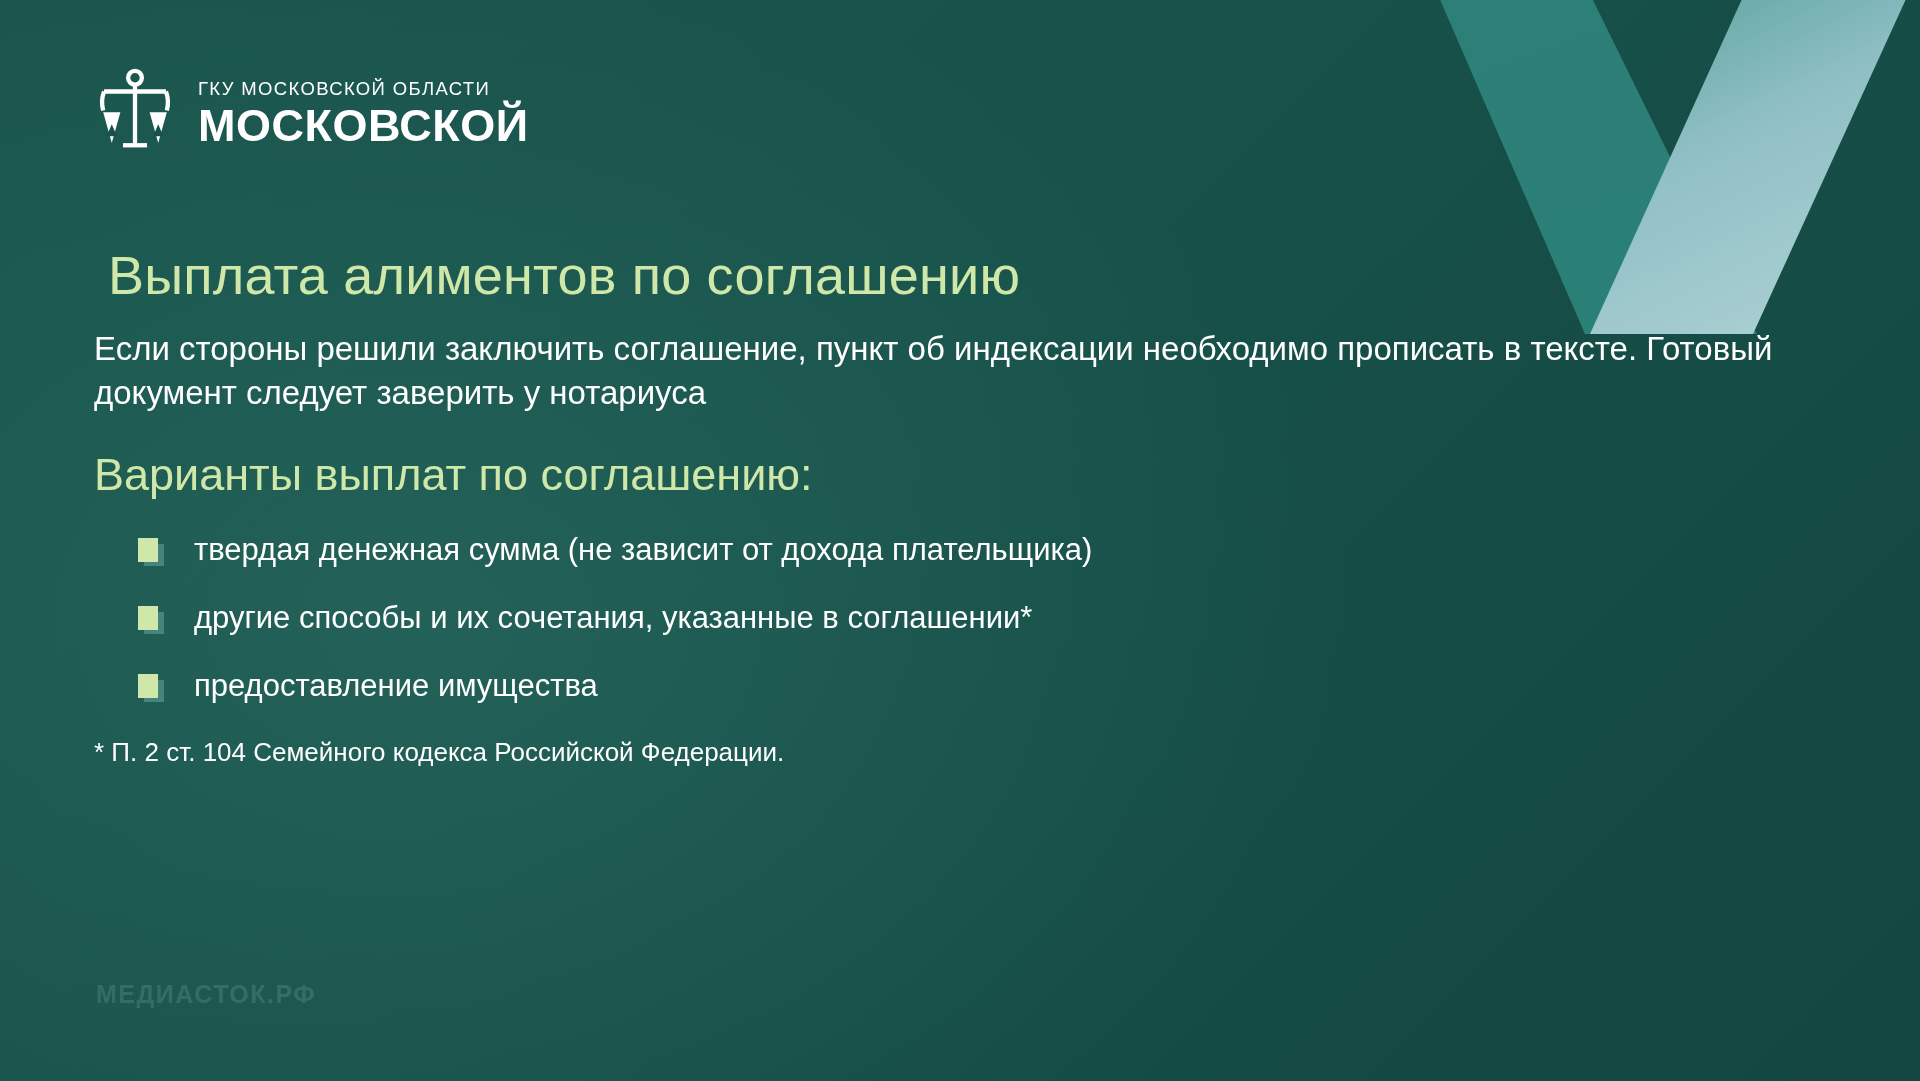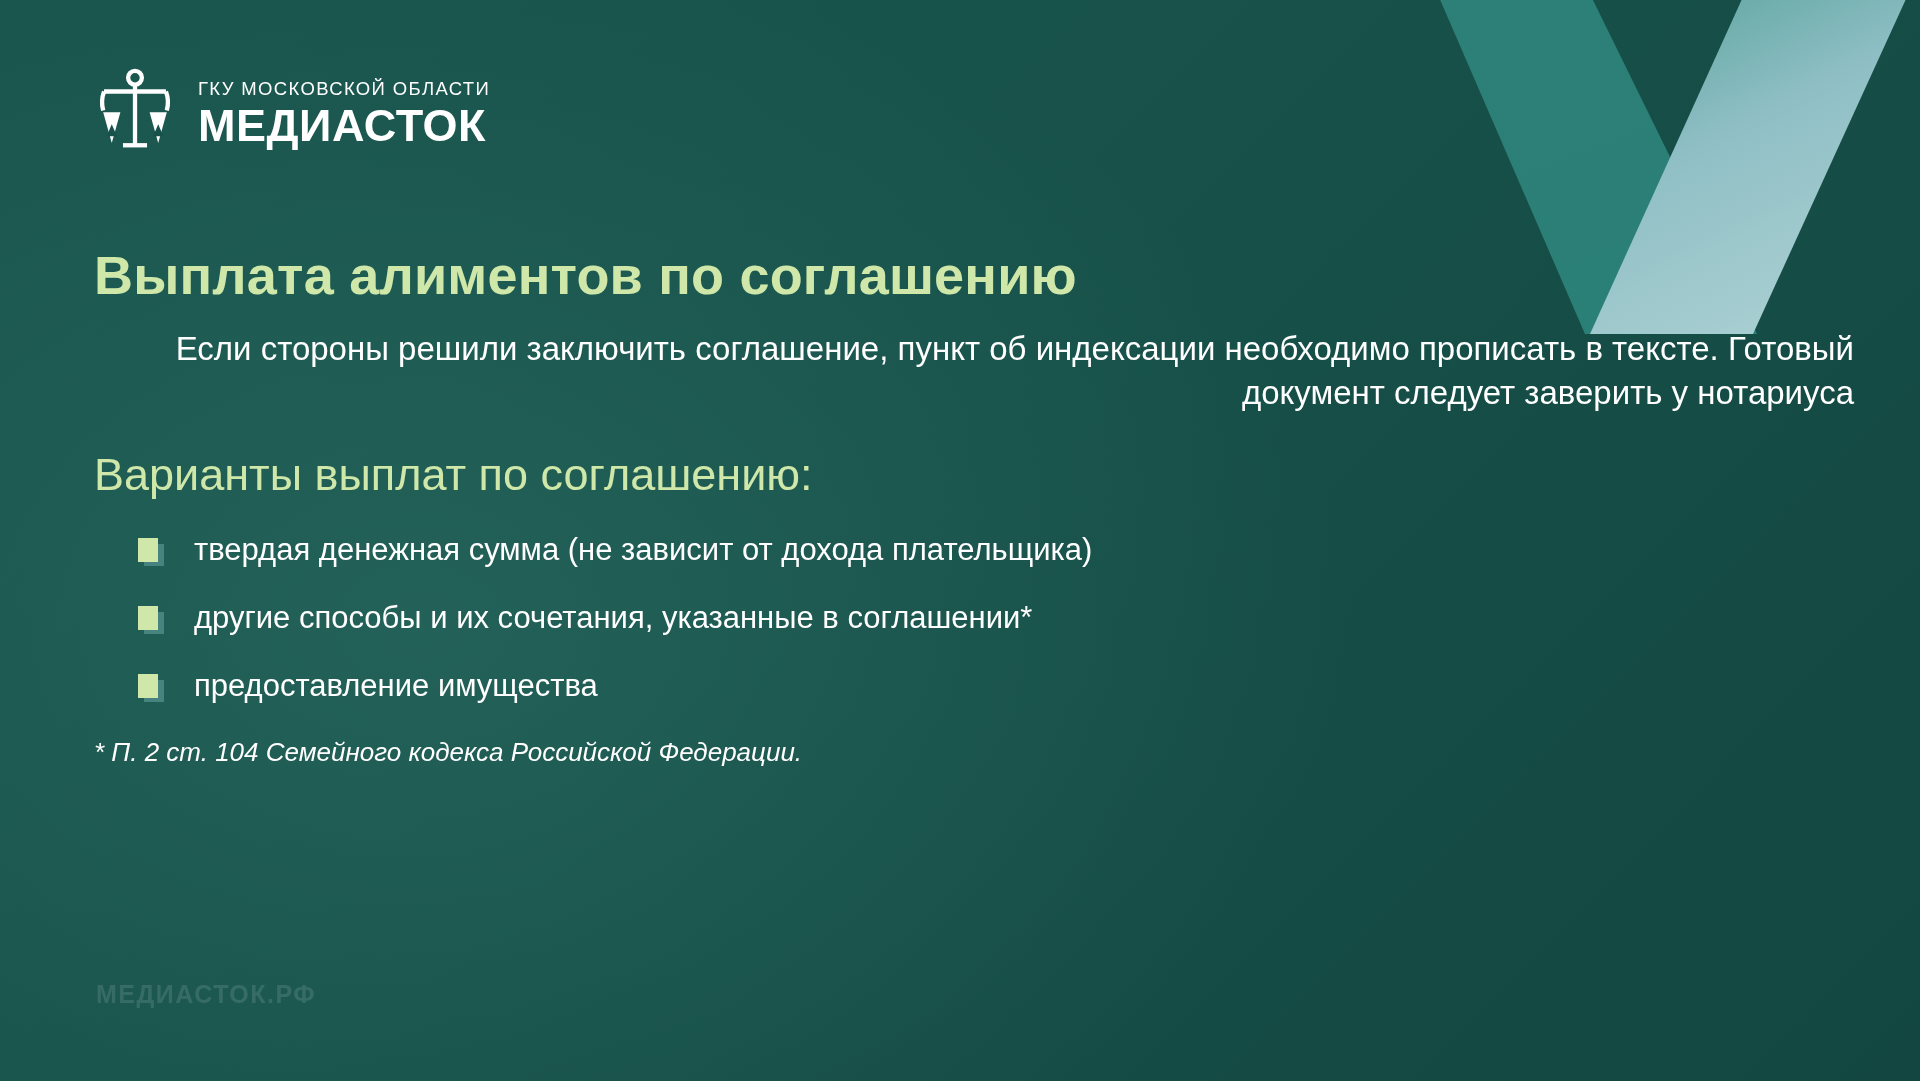--- a/index.html
+++ b/index.html
@@ -69,34 +69,33 @@
   
   #content {
     position: absolute;
     left: 94px;
     top: 245px;
     width: 1760px;
   }
   .h1 {
     color: #cfe7a9;
     font-size: 54px;
-    font-weight: 700;
+    font-weight: 400;
     line-height: 1.12;
     letter-spacing: 0.2px;
-    margin: 0 0 22px 0;
+    margin: 0 0 22px 14px;
     white-space: nowrap;
   }
   .lead {
     color: #ffffff;
     font-size: 33px;
     font-weight: 400;
     line-height: 1.33;
     margin: 0 0 34px 0;
     max-width: 1790px;
-    text-align: right;
   }
   .h2 {
     color: #cfe7a9;
     font-size: 45px;
     font-weight: 400;
     line-height: 1.15;
     margin: 0 0 30px 0;
     white-space: nowrap;
   }
   ul.bullets {
@@ -140,21 +139,20 @@
     font-weight: 400;
     line-height: 1.2;
     white-space: nowrap;
   }
   .footnote {
     color: #ffffff;
     font-size: 26px;
     font-weight: 400;
     line-height: 1.3;
     margin: 4px 0 0 0;
-    font-style: italic;
   }
 
   
   #watermark {
     position: absolute;
     left: 96px;
     top: 980px;
     color: rgba(210,235,228,0.14);
     font-size: 25px;
     font-weight: 700;
@@ -203,21 +201,21 @@
         <path d="M67 56 L87 56 L77 92 Z"></path>
       </g>
       <g fill="#17514a">
         <path d="M23 70 L29 84 L17 84 Z"></path>
         <path d="M77 70 L83 84 L71 84 Z"></path>
       </g>
       <rect x="36" y="92" width="28" height="5" fill="#ffffff"></rect>
     </svg>
     <div class="logo-text">
       <div class="logo-kicker">ГКУ МОСКОВСКОЙ ОБЛАСТИ</div>
-      <div class="logo-title">МЕДИАСТОК</div>
+      <div class="logo-title">МОСКОВСКОЙ</div>
     </div>
   </div>
 
   <div id="content">
     <h1 class="h1">Выплата алиментов по соглашению</h1>
     <p class="lead">Если стороны решили заключить соглашение, пункт об индексации необходимо прописать в тексте. Готовый документ следует заверить у нотариуса</p>
     <h2 class="h2">Варианты выплат по соглашению:</h2>
 
     <ul class="bullets">
       <li>

